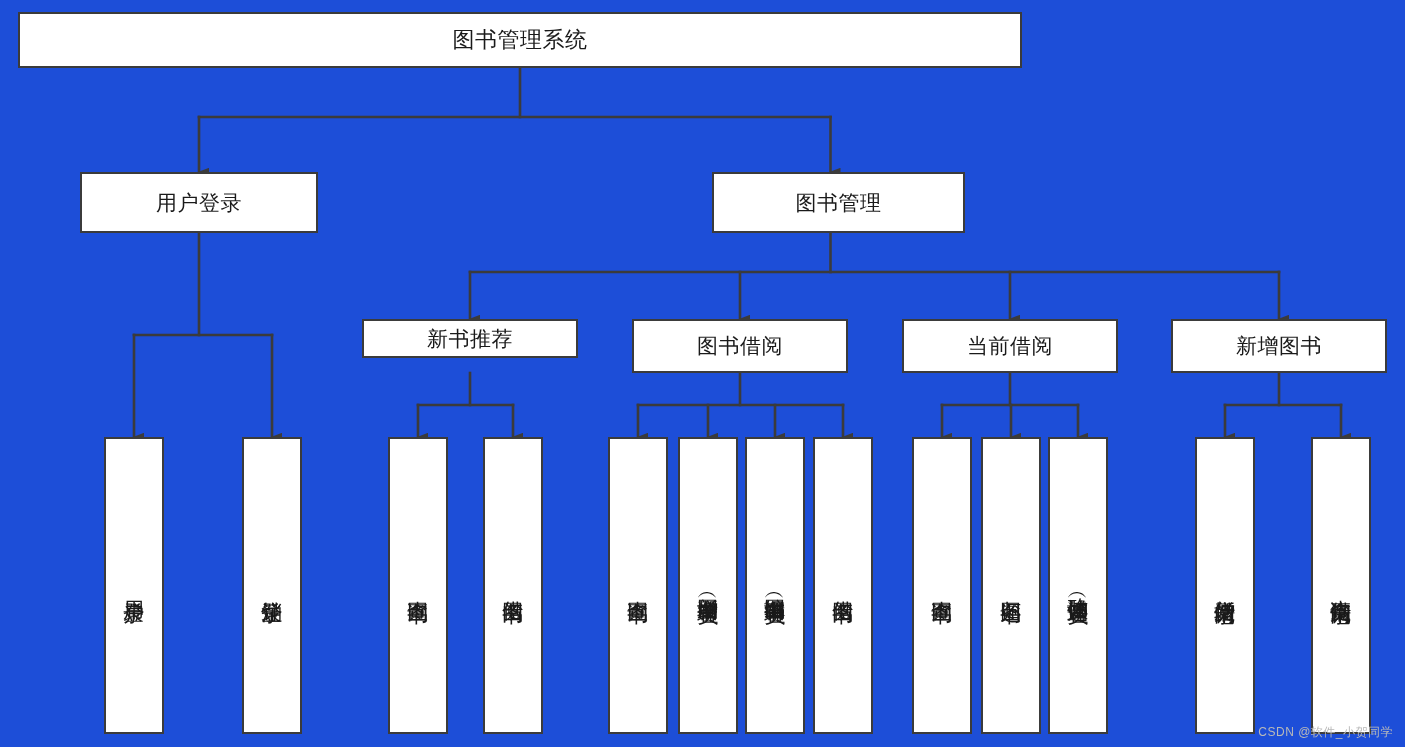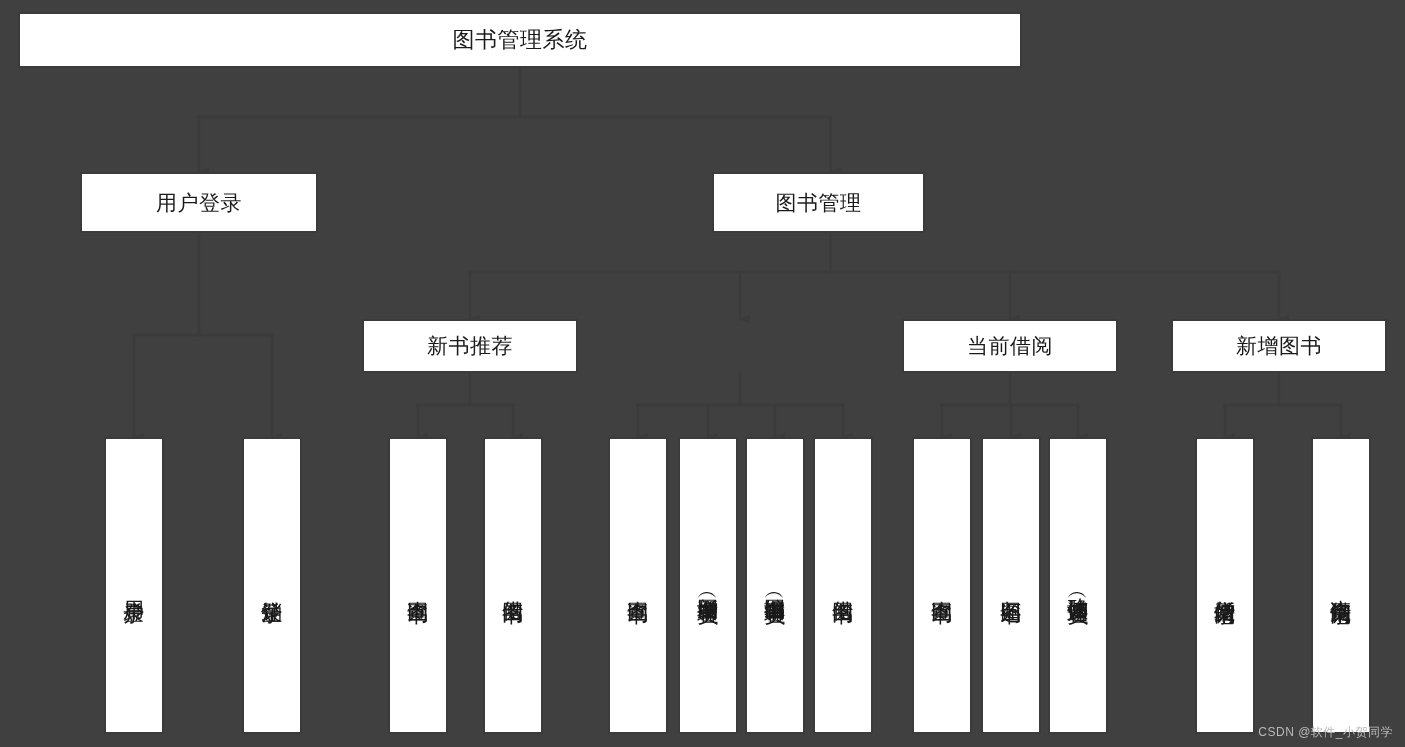--- a/index.html
+++ b/index.html
@@ -9,21 +9,21 @@
     background: #ffffff;
   }
   body {
     font-family: "Liberation Sans", "DejaVu Sans", sans-serif;
     -webkit-font-smoothing: antialiased;
   }
   #diagram-root {
     position: relative;
     width: 1405px;
     height: 747px;
-    background: #404040;
+    background: #1d4ed8;
     overflow: hidden;
   }
   #edge-layer {
     position: absolute;
     left: 0;
     top: 0;
     width: 1405px;
     height: 747px;
     pointer-events: none;
   }
@@ -120,26 +120,29 @@
       </g>
   </svg>
 
   <div class="node root horiz" style="left:18px;top:12px;width:1004px;height:56px;">
     <span class="hlabel">图书管理系统</span>
   </div>
 
   <div class="node horiz" style="left:80px;top:172px;width:238px;height:61px;">
     <span class="hlabel">用户登录</span>
   </div>
-  <div class="node horiz" style="left:712px;top:172px;width:213px;height:61px;">
+  <div class="node horiz" style="left:712px;top:172px;width:253px;height:61px;">
     <span class="hlabel">图书管理</span>
   </div>
 
-  <div class="node horiz" style="left:362px;top:319px;width:216px;height:54px;">
+  <div class="node horiz" style="left:362px;top:319px;width:216px;height:39px;">
     <span class="hlabel">新书推荐</span>
+  </div>
+  <div class="node horiz" style="left:632px;top:319px;width:216px;height:54px;">
+    <span class="hlabel">图书借阅</span>
   </div>
   <div class="node horiz" style="left:902px;top:319px;width:216px;height:54px;align-items:center;">
     <span class="hlabel">当前借阅</span>
   </div>
   <div class="node horiz" style="left:1171px;top:319px;width:216px;height:54px;">
     <span class="hlabel">新增图书</span>
   </div>
 
   <div class="node leaf" style="left:104px;top:437px;width:60px;height:297px;">
     <span class="vlabel">用户登录</span>

